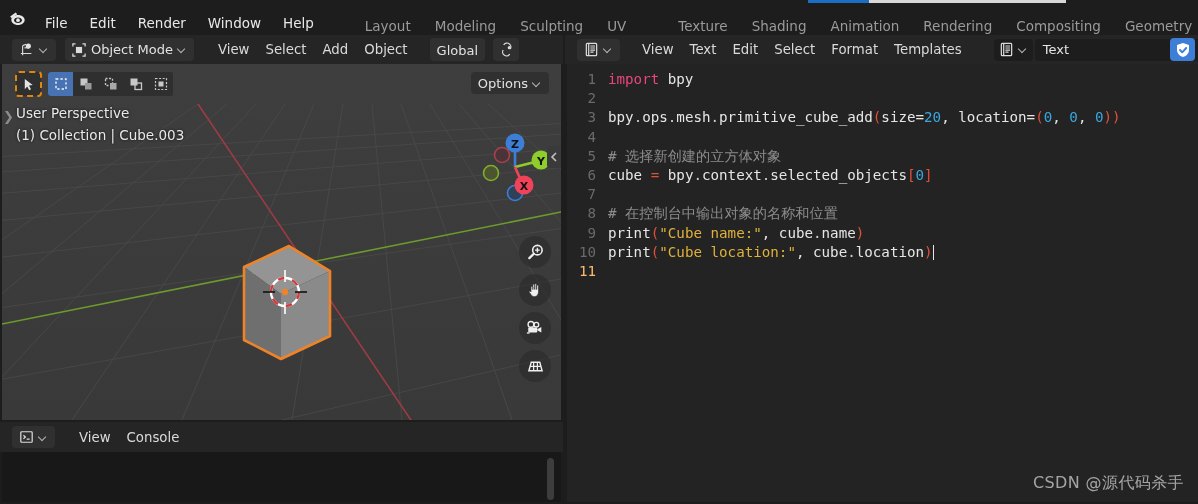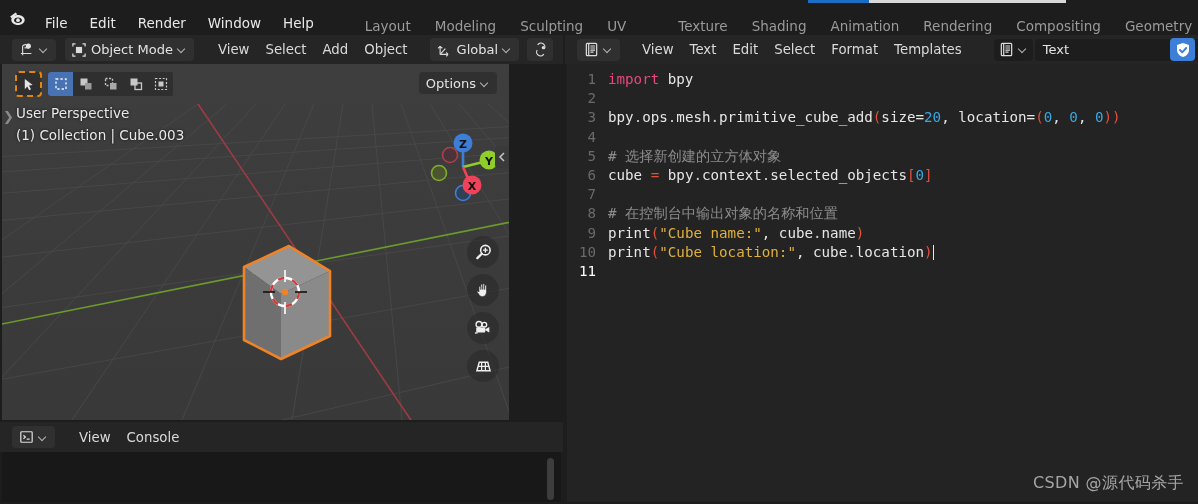--- a/index.html
+++ b/index.html
@@ -11,21 +11,21 @@
   .blender-logo { width:30px; height:35px; display:flex; align-items:center; justify-content:center; margin-left:8px; }
   .menu-root { display:flex; align-items:center; gap:0; margin-left:6px; }
   .menu-root > div { padding:4px 11px; color:#e8e8e8; font-size:13.5px; cursor:default; border-radius:3px; }
   .wstabs { display:flex; align-items:flex-end; height:35px; margin-left:28px; }
   .wstab { padding:8px 12px; height:35px; line-height:37px; color:#9a9a9a; font-size:13.5px; cursor:default; }
   .progressline { position:absolute; top:0; height:3px; }
 
   
   .vp { position:absolute; left:0; top:35px; width:563px; height:387px; }
   .vp-header { position:absolute; left:0; top:0; width:563px; height:29px; background:#252525; display:flex; align-items:center; }
-  .vp-canvas { position:absolute; left:2px; top:29px; width:507px; height:356px; background:#3b3b3b; overflow:hidden; border-radius:0; }
+  .vp-canvas { position:absolute; left:2px; top:29px; width:559px; height:356px; background:#3b3b3b; overflow:hidden; border-radius:0; }
 
   .btn { background:#303030; border:none; border-radius:4px; color:#e2e2e2; font-size:13px;
          display:flex; align-items:center; height:22px; padding:0 7px; gap:5px; cursor:default; font-family:inherit; }
   .plainmenu { color:#dadada; font-size:13.3px; padding:3px 8px; border-radius:3px; cursor:default; }
   .chev { display:inline-block; width:9px; height:9px; position:relative; opacity:.85; }
   .chev:after { content:""; position:absolute; left:0; top:1px; width:5px; height:5px; border-right:1.4px solid #ccc; border-bottom:1.4px solid #ccc; transform:rotate(45deg); }
 
   
   .toolrow { position:absolute; left:14px; top:8px; display:flex; gap:7px; z-index:6; }
   .tbtn { width:25px; height:24px; background:#2f2f2f; border-radius:3px; display:flex; align-items:center; justify-content:center; cursor:default; }
@@ -53,21 +53,21 @@
   .cs-scroll { position:absolute; right:7px; top:6px; width:7px; height:42px; background:#3d3d3d; border-radius:4px; }
 
   
   .te { position:absolute; left:565px; top:35px; width:633px; height:469px; background:#1d1d1d; }
   .te-header { position:absolute; left:0; top:0; width:633px; height:29px; background:#252525; display:flex; align-items:center; }
   .te-field { background:#1d1d1d; border-radius:4px; height:22px; display:flex; align-items:center; padding:0 8px; color:#e4e4e4; font-size:13px; width:235px; }
   .te-body { position:absolute; left:2px; top:29px; width:631px; height:438px; background:#232323; overflow:hidden; }
   .code { font-family:"DejaVu Sans Mono","Liberation Mono",monospace; font-size:14.2px; line-height:19.2px; }
   .gutter { position:absolute; left:0; top:6px; width:33px; text-align:right; color:#6a6a6a; }
   .gutter div { height:19.2px; padding-right:4px; }
-  .gutter div.cur { color:#ffffff; }
+  .gutter div.cur { color:#fdba74; }
   .codearea { position:absolute; left:41px; top:6px; right:0; }
   .codearea div { height:19.2px; white-space:pre; }
   .k-import { color:#e8467c; }
   .k-plain  { color:#e6e6e6; }
   .k-comment{ color:#8c8c8c; }
   .k-num    { color:#3aa7e0; }
   .k-str    { color:#e0b13a; }
   .k-paren  { color:#e0503a; }
   .k-dot    { color:#cfcfcf; }
   .caret { display:inline-block; width:1.5px; height:15px; background:#e6e6e6; vertical-align:-3px; }
@@ -136,21 +136,21 @@
       <span class="chev"></span>
     </div>
 
     <div style="display:flex; margin-left:16px;">
       <div class="plainmenu">View</div>
       <div class="plainmenu">Select</div>
       <div class="plainmenu">Add</div>
       <div class="plainmenu">Object</div>
     </div>
 
-    <div class="btn" style="margin-left:14px; height:23px;">
+    <div class="btn" style="margin-left:14px; height:23px;flex-direction:column;">
       <svg width="15" height="14" viewBox="0 0 16 16">
         <g stroke="#dcdcdc" stroke-width="1.3" fill="none">
           <path d="M3 13V4M3 13h9"></path>
             <path d="M3 4l2.5 2M3 4L.8 6"></path>
           <path d="M12 13l-2-2.2M12 13l-2 2.2"></path>
             <path d="M3.5 12.5 9 6.5"></path>
         </g>
       </svg>
       <span>Global</span>
       <span class="chev"></span>

